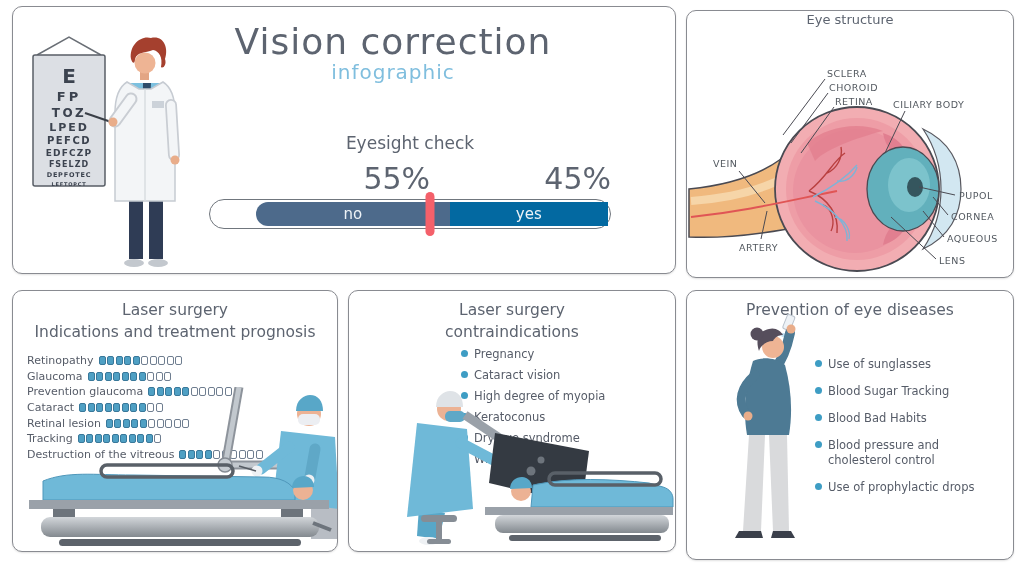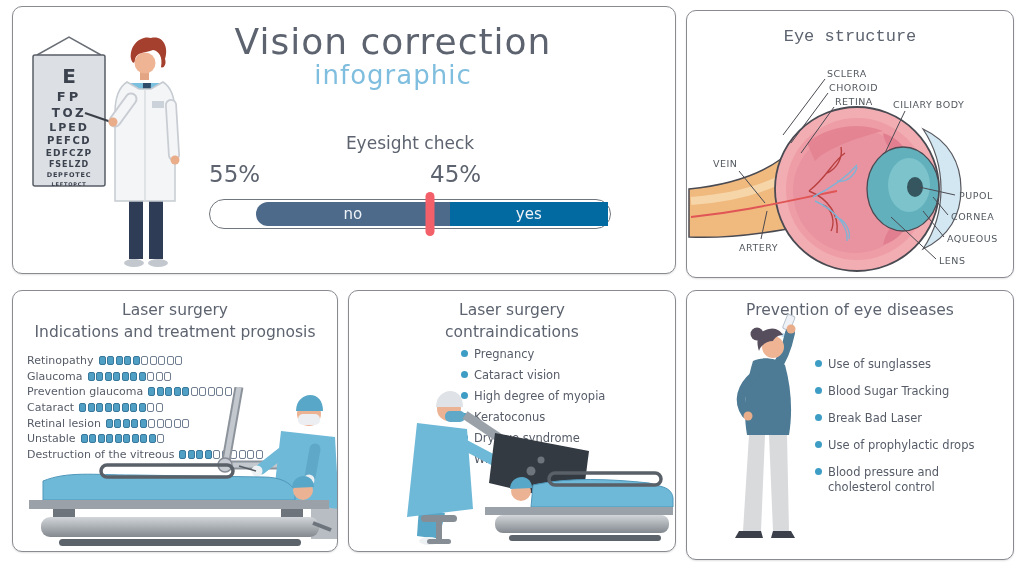--- a/index.html
+++ b/index.html
@@ -10,39 +10,39 @@
          box-shadow:0 1px 2px rgba(0,0,0,.12);overflow:hidden;}
   #panel-main{left:12px;top:6px;width:664px;height:268px;}
   #panel-eye{left:686px;top:10px;width:328px;height:268px;}
   #panel-ind{left:12px;top:290px;width:326px;height:262px;}
   #panel-contra{left:348px;top:290px;width:328px;height:262px;}
   #panel-prev{left:686px;top:290px;width:328px;height:270px;}
 
   
   .main-title{position:absolute;left:140px;top:14px;width:480px;text-align:center;}
   .main-title h1{margin:0;font-size:36px;font-weight:400;color:#5d6470;letter-spacing:1px;}
-  .main-title .sub{font-size:26px;color:#7fbede;margin-top:-2px;letter-spacing:1px;}
+  .main-title .sub{font-size:20px;color:#7fbede;margin-top:-2px;letter-spacing:1px;}
   .eyesight-title{position:absolute;left:196px;top:126px;width:402px;text-align:center;
                   font-size:17px;color:#5d6470;}
   .pct-row{position:absolute;left:196px;top:154px;width:402px;display:flex;}
-  .pct-row span{text-align:left;font-size:23px;color:#5d6470;}
+  .pct-row span{text-align:right;font-size:30px;color:#5d6470;}
   .bar-outer{position:absolute;left:196px;top:192px;width:402px;height:30px;
              border:1.5px solid #70767d;border-radius:16px;padding:2px;background:#fff;}
   .bar-inner{position:relative;height:100%;display:flex;border-radius:8px;padding-left:44px;}
   .bar-seg{height:100%;display:flex;align-items:center;justify-content:center;
            color:#eef3f7;font-size:15px;}
   .bar-seg:first-child{border-radius:12px 0 0 12px;}
   .bar-seg:last-child{border-radius:0 12px 12px 0;}
   .bar-divider{position:absolute;top:-10px;height:44px;width:9px;border-radius:5px;
                transform:translateX(-50%);}
 
   
   .sect-title{position:absolute;left:0;top:9px;width:100%;text-align:center;
               font-size:15.5px;line-height:1.4;color:#5d6470;}
-  #panel-eye .sect-title{top:14px;font-size:17px;font-family:Liberation Mono, monospace;}
+  #panel-eye .sect-title{top:0;font-size:13px;}
 
   
   .ind-list{position:absolute;left:14px;top:62px;width:300px;}
   .ind-row{display:flex;align-items:center;height:15.6px;font-size:11px;color:#565c68;}
   .ind-label{margin-right:5px;white-space:nowrap;}
   .squares{display:inline-flex;align-items:center;}
   .square{width:7px;height:9px;border:1px solid #6f7e90;border-radius:2px;
           margin-right:1.5px;background:#fff;}
   .square.filled{background:#4fa0c4;border-color:#39789a;}
 
@@ -256,21 +256,21 @@
             <span class="square filled"></span>
             <span class="square filled"></span>
             <span class="square"></span>
             <span class="square"></span>
             <span class="square"></span>
             <span class="square"></span>
             <span class="square"></span>
           </span>
         </div>
         <div class="ind-row">
-          <span class="ind-label">Unstable</span>
+          <span class="ind-label">Tracking</span>
           <span class="squares">
             <span class="square filled"></span>
             <span class="square filled"></span>
             <span class="square filled"></span>
             <span class="square filled"></span>
             <span class="square filled"></span>
             <span class="square filled"></span>
             <span class="square filled"></span>
             <span class="square filled"></span>
             <span class="square filled"></span>
@@ -422,29 +422,29 @@
         <div class="bullet-item">
           <span class="dot" style="background: rgb(62, 157, 196);"></span>
           <span class="bullet-text">Use of sunglasses</span>
         </div>
         <div class="bullet-item">
           <span class="dot" style="background: rgb(62, 157, 196);"></span>
           <span class="bullet-text">Blood Sugar Tracking</span>
         </div>
         <div class="bullet-item">
           <span class="dot" style="background: rgb(62, 157, 196);"></span>
-          <span class="bullet-text">Break Bad Laser</span>
+          <span class="bullet-text">Blood Bad Habits</span>
+        </div>
+        <div class="bullet-item">
+          <span class="dot" style="background: rgb(62, 157, 196);"></span>
+          <span class="bullet-text">Blood pressure and cholesterol control</span>
         </div>
         <div class="bullet-item">
           <span class="dot" style="background: rgb(62, 157, 196);"></span>
           <span class="bullet-text">Use of prophylactic drops</span>
-        </div>
-        <div class="bullet-item">
-          <span class="dot" style="background: rgb(62, 157, 196);"></span>
-          <span class="bullet-text">Blood pressure and cholesterol control</span>
         </div>
       </div>
 
     <svg class="illus" style="left:8px;top:16px;" width="140" height="242" viewBox="0 0 140 242">
       <g>
         <rect x="90" y="8" width="8" height="15" rx="2" fill="#eef2f6" stroke="#b9c2cc" transform="rotate(22 94 15)"></rect>
         <circle cx="88" cy="28" r="2" fill="#bfe0f2"></circle>
       </g>
       <g>
 

